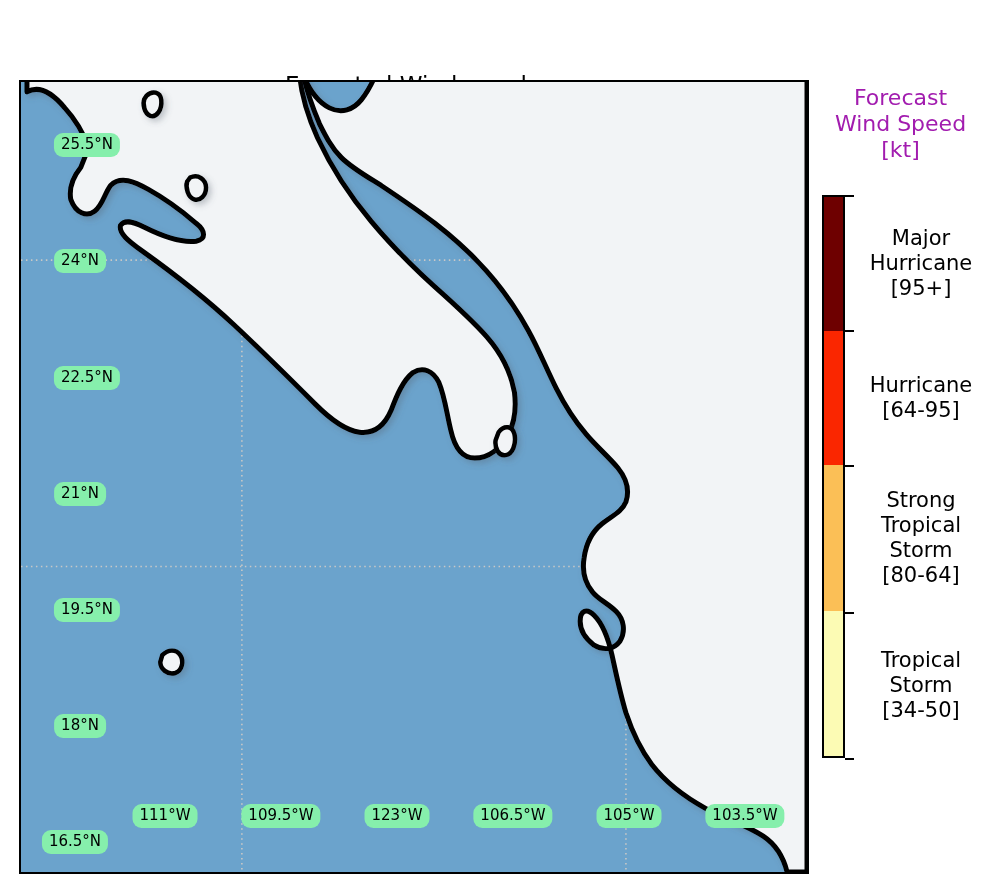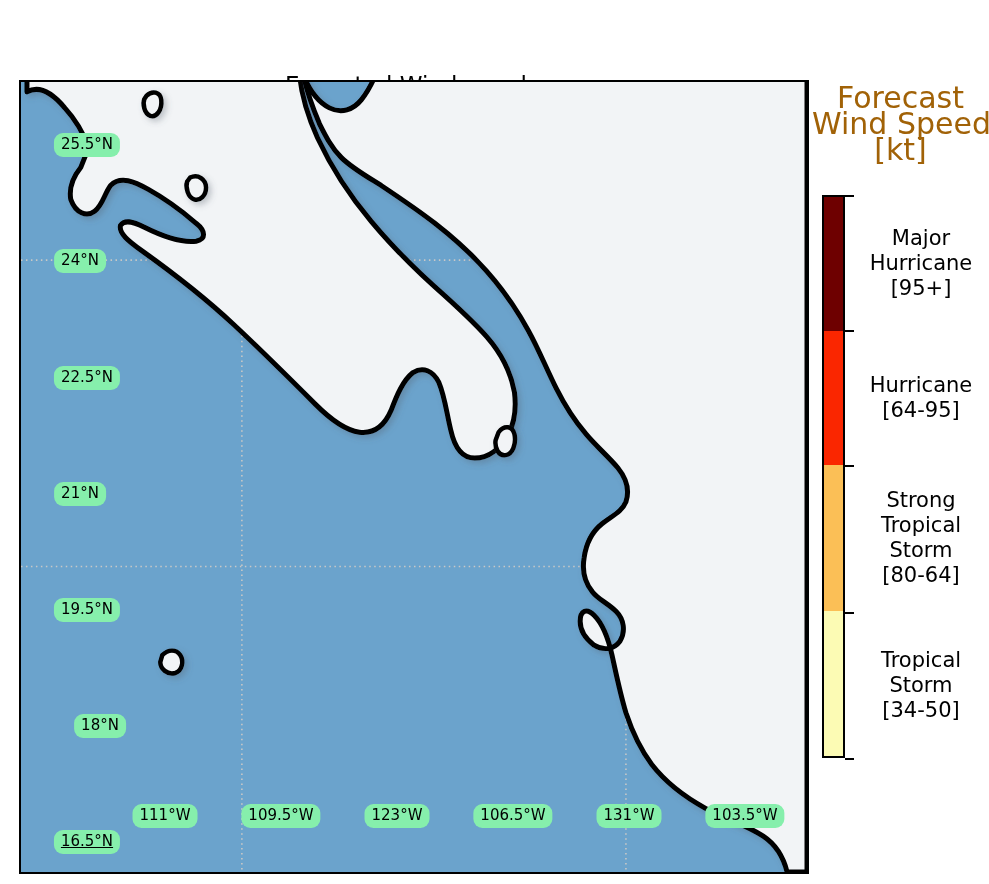--- a/index.html
+++ b/index.html
@@ -68,23 +68,23 @@
     top: 80px;
     width: 177px;
     height: 794px;
   }
   #legend-title {
     position: absolute;
     left: 0;
     top: 5px;
     width: 177px;
     text-align: center;
-    font-size: 30px;
+    font-size: 22px;
     line-height: 26px;
-    color: #a16207;
+    color: #a21caf;
     white-space: pre;
   }
   #cbar {
     position: absolute;
     left: 10px;
     top: 115px;
     width: 23px;
     height: 563px;
     border: 2px solid #000000;
     box-sizing: border-box;
@@ -211,28 +211,28 @@
       <path fill="#f2f4f6" stroke="#000000" stroke-width="4.5" stroke-linejoin="round" d="M 126,14 C 132,8 140,10 141,18 C 142,28 136,36 130,34 C 124,32 122,22 124,17 Z"></path>
       <path fill="#f2f4f6" stroke="#000000" stroke-width="4.5" stroke-linejoin="round" d="M 170,96 C 178,92 186,98 186,106 C 186,114 180,120 174,118 C 168,116 165,106 167,100 Z"></path>
     </g>
   </svg>
 
   <div class="grid-label" style="left:66px; top:63px;">25.5°N</div>
   <div class="grid-label" style="left:59px; top:179px;">24°N</div>
   <div class="grid-label" style="left:66px; top:296px;">22.5°N</div>
   <div class="grid-label" style="left:59px; top:412px;">21°N</div>
   <div class="grid-label" style="left:66px; top:528px;">19.5°N</div>
-  <div class="grid-label" style="left:59px; top:644px;margin-left:20px;">18°N</div>
-  <div class="grid-label" style="left:66px; top:760px;text-decoration:underline;">16.5°N</div>
+  <div class="grid-label" style="left:59px; top:644px;">18°N</div>
+  <div class="grid-label" style="left:54px; top:760px;">16.5°N</div>
 
   <div class="grid-label" style="left:144px; top:734px;">111°W</div>
   <div class="grid-label" style="left:260px; top:734px;">109.5°W</div>
   <div class="grid-label" style="left:376px; top:734px;">123°W</div>
   <div class="grid-label" style="left:492px; top:734px;">106.5°W</div>
-  <div class="grid-label" style="left:608px; top:734px;">131°W</div>
+  <div class="grid-label" style="left:608px; top:734px;">105°W</div>
   <div class="grid-label" style="left:724px; top:734px;">103.5°W</div>
 </div>
 
 <div id="legend">
 
   <div id="legend-title">Forecast
 Wind Speed
 [kt]</div>
 
   <div id="cbar">

